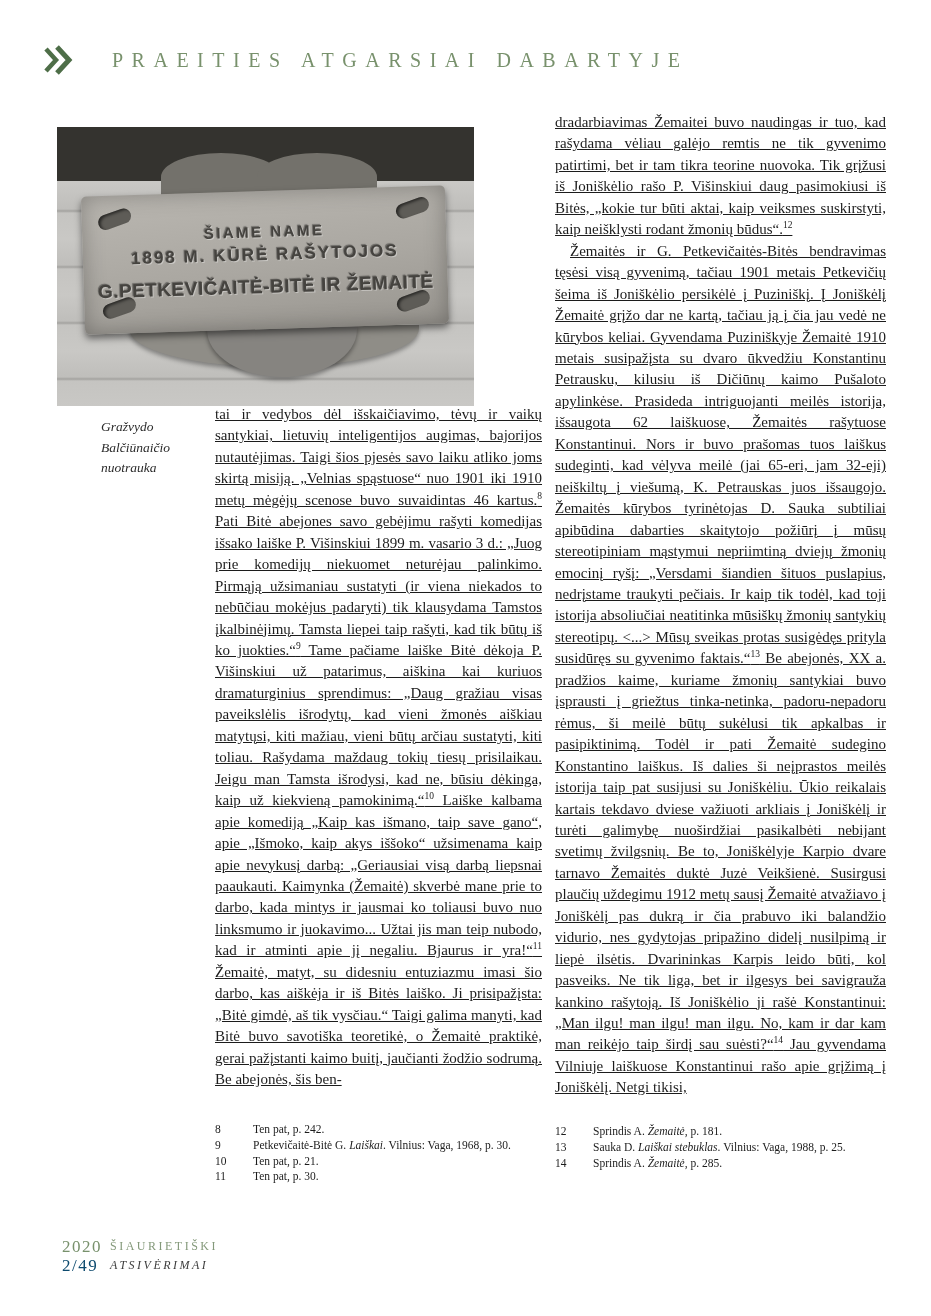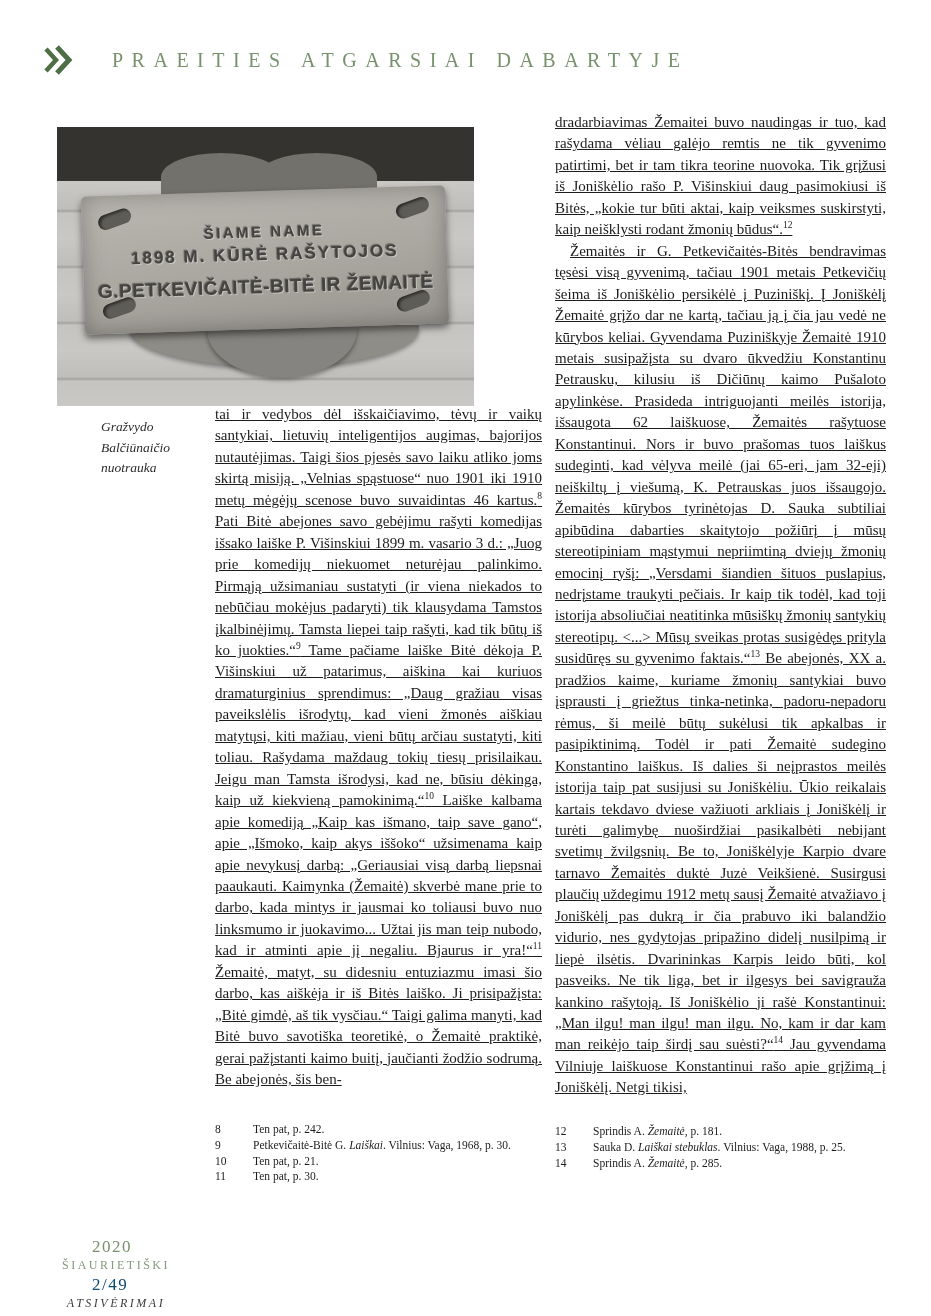--- a/index.html
+++ b/index.html
@@ -79,21 +79,21 @@
   
   .fnotes { position:absolute; font-size:11.5px; line-height:15.8px; }
   .fnotes-left  { left:215px; top:1122px; width:327px; }
   .fnotes-right { left:555px; top:1124px; width:331px; }
   .fn-row { display:flex; }
   .fn-num { flex:0 0 38px; }
   .fn-text { flex:1; }
 
   
   .footer { position:absolute; left:62px; top:1237px; }
-  .footer-line { display:flex; align-items:center; line-height:19px;flex-direction:column; }
+  .footer-line { display:flex; align-items:flex-end; line-height:19px; }
   .f-num { display:inline-block; width:48px; font-size:17px; letter-spacing:1.5px; }
   .f-year  { color:#78916c; }
   .f-issue { color:#0c4a6e; }
   .f-mag { font-size:12px; letter-spacing:2.5px; }
   .f-mag1 { color:#84997a; }
   .f-mag2 { color:#3d3d3d;font-style:italic; }
 </style>
 </head>
 <body>
 

